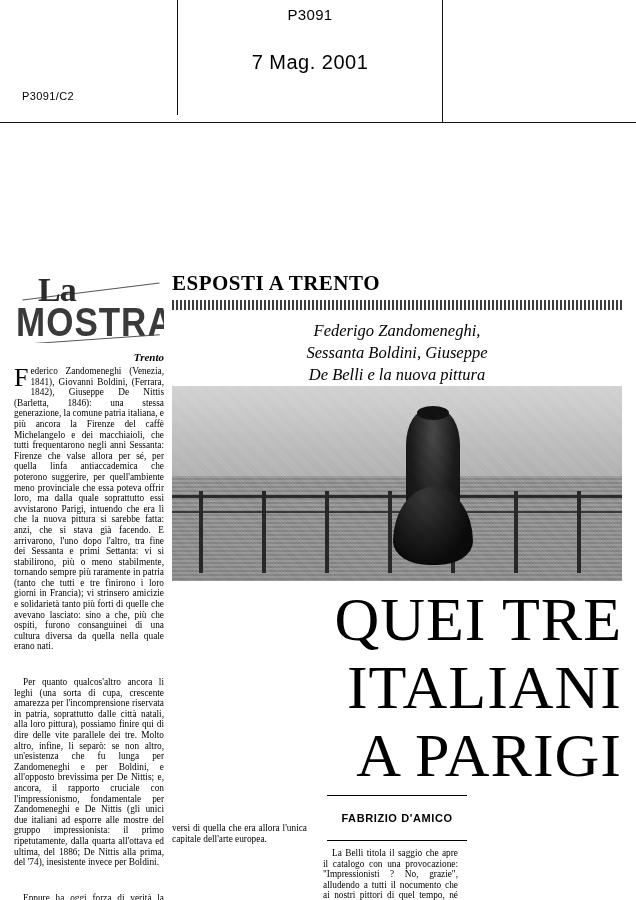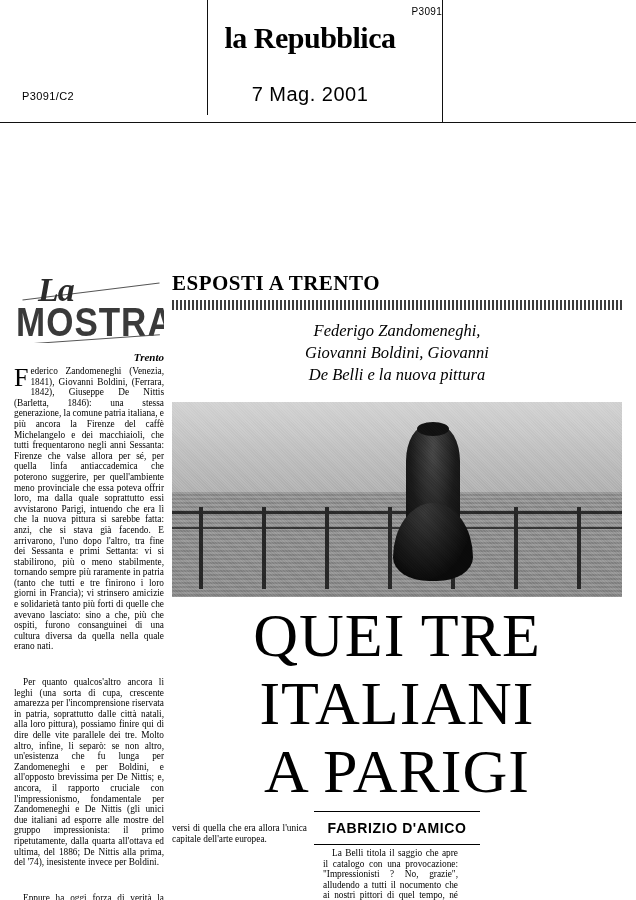--- a/index.html
+++ b/index.html
@@ -18,21 +18,21 @@
 
   
   .masthead {
     position: relative;
     height: 122px;
     border-bottom: 1px solid #111;
   }
   .masthead-left {
     position: absolute;
     left: 0; top: 0; bottom: 7px;
-    width: 208px;
+    width: 178px;
     border-right: 1px solid #111;
     box-sizing: border-box;
   }
   .code-left {
     position: absolute;
     left: 22px;
     top: 90px;
     font-family: "Liberation Sans", sans-serif;
     font-size: 11px;
     letter-spacing: 0.4px;
@@ -41,24 +41,23 @@
     position: absolute;
     left: 178px;
     right: 193px;
     top: 0; bottom: 0;
     box-sizing: border-box;
     border-right: 1px solid #111;
     text-align: center;
   }
   .code-top {
     font-family: "Liberation Sans", sans-serif;
-    font-size: 10px;
+    font-size: 15px;
     margin-top: 6px;
     letter-spacing: 0.3px;
-    text-align: right;
   }
   .paper-title {
     font-family: "Liberation Serif", serif;
     font-weight: bold;
     font-size: 30px;
     margin-top: 4px;
     letter-spacing: -0.5px;
   }
   .paper-date {
     font-family: "Liberation Sans", sans-serif;
@@ -89,21 +88,20 @@
     width: 150px;
     height: 70px;
     position: relative;
     overflow: hidden;
   }
   .logo-la {
     position: absolute;
     left: 24px;
     top: -2px;
     font-family: "Liberation Serif", serif;
-    font-style: italic;
     font-weight: bold;
     font-size: 34px;
     color: #2b2b2b;
     letter-spacing: -1px;
   }
   .logo-mostra-word {
     position: absolute;
     left: 2px;
     top: 26px;
     font-family: "Liberation Sans", sans-serif;
@@ -185,21 +183,21 @@
     background: repeating-linear-gradient(90deg, #1a1a1a 0px, #1a1a1a 2px, #ffffff 2px, #ffffff 4px);
     opacity: 0.85;
     margin-bottom: 10px;
   }
   .subhead {
     text-align: center;
     font-family: "Liberation Serif", serif;
     font-style: italic;
     font-size: 16.5px;
     line-height: 22px;
-    margin: 2px 0 16px 0;
+    margin: 2px 0 0 0;
   }
   .photo {
     width: 100%;
     height: 195px;
     position: relative;
     overflow: hidden;
     background: linear-gradient(180deg, #b9b9b9 0%, #a6a6a6 38%, #8f8f8f 60%, #6f6f6f 100%);
     filter: contrast(1.05);
   }
   .photo .sky {
@@ -252,38 +250,38 @@
     position: absolute; inset: 0;
     background-image: repeating-linear-gradient(45deg, rgba(255,255,255,0.05) 0 1px, rgba(0,0,0,0.05) 1px 2px);
     mix-blend-mode: overlay;
   }
 
   .big-headline {
     font-family: "Liberation Serif", serif;
     font-size: 62px;
     line-height: 60px;
     letter-spacing: 1px;
-    text-align: center;
+    text-align: right;
     margin: 8px 0 0 0;
     white-space: nowrap;
   }
 
   .byline-wrap {
     text-align: center;
     margin-top: 10px;
   }
   .byline {
     display: inline-block;
     font-family: "Liberation Sans", sans-serif;
-    font-size: 14px;
+    font-size: 11px;
     font-weight: bold;
     letter-spacing: 0.6px;
     border-top: 1px solid #000;
     border-bottom: 1px solid #000;
-    padding: 8px 14px;
+    padding: 16px 14px;
   }
 
   
   .bottom-cols {
     position: absolute;
     left: 172px;
     top: 700px;
     width: 450px;
     display: flex;
     gap: 16px;
@@ -293,21 +291,20 @@
 </style>
 </head>
 <body>
 
 <div class="masthead">
   <div class="masthead-left">
     <div class="code-left">P3091/C2</div>
   </div>
   <div class="masthead-center">
     <div class="code-top">P3091</div>
-    <div class="paper-title">la Repubblica</div>
     <div class="paper-date">7 Mag. 2001</div>
   </div>
   <div class="masthead-right"></div>
 </div>
 
 <div class="page">
 
   <div class="col-left">
     <div class="logo-mostra">
       <div class="logo-slash"></div>
@@ -324,21 +321,21 @@
       <p class="indented">Eppure ha oggi forza di verità la scelta di Gabriella Belli di dedicare ai tre, al Mart di Trento, nella sua sede di Palazzo delle Albere, una mostra in comune, che ha per sottotitolo "Mondanità e costume nella Parigi fin de siècle" (catalogo Skira): perché sa narrare di tre esperienze autentiche singolarmente unite nel rapporto con i climi di</p>
     </div>
   </div>
 
   <div class="col-main">
     <h1 class="headline-top">ESPOSTI A TRENTO</h1>
     <div class="rule-hatch"></div>
 
     <div class="subhead">
       <div>Federigo Zandomeneghi,</div>
-      <div>Giovanni Boldini, Giovanni</div>
+      <div>Sessanta Boldini, Giuseppe</div>
       <div>De Belli e la nuova pittura</div>
     </div>
 
     <div class="photo">
       <div class="sky"></div>
       <div class="water"></div>
       <div class="rail"></div>
       <div class="rail2"></div>
       <div class="post" style="left:6%"></div>
       <div class="post" style="left:20%"></div>

